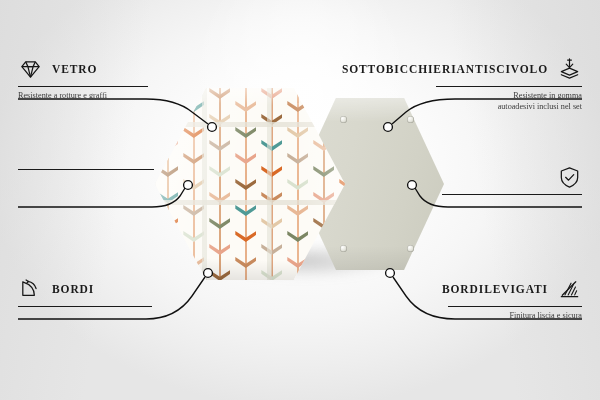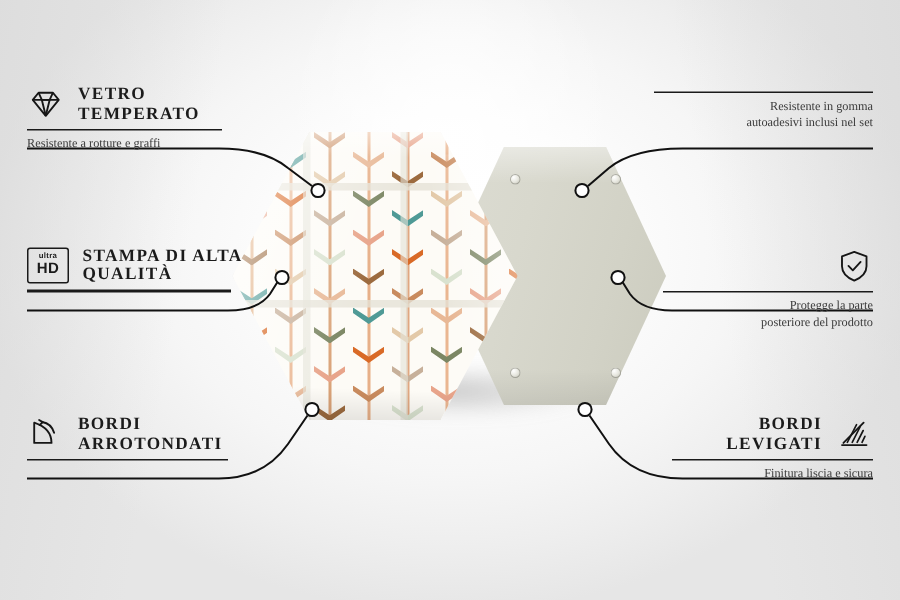--- a/index.html
+++ b/index.html
@@ -66,21 +66,21 @@
   .edge-dark{position:absolute;inset:0;
     clip-path:polygon(27% 0%, 73% 0%, 100% 50%, 73% 100%, 27% 100%, 0% 50%);
     background:linear-gradient(182deg, rgba(255,255,255,.55) 0%, rgba(255,255,255,0) 10%, rgba(0,0,0,0) 88%, rgba(0,0,0,.10) 100%);}
 
   
   .callout{position:absolute;}
   .ct-left{text-align:left;}
   .ct-right{text-align:right;}
   .head{display:flex;align-items:center;gap:9px;}
   .ct-right .head{justify-content:flex-end;}
-  .titles{display:flex;flex-direction:column;line-height:1.06;}
+  .titles{display:flex;flex-direction:row;line-height:1.06;}
   .t1,.t2{font-size:11.5px;letter-spacing:.9px;color:#1b1b1b;font-weight:700;
     font-family:"Liberation Serif",serif;white-space:nowrap;}
   .rule{height:1.3px;background:#1a1a1a;margin-top:4px;}
   .sub{font-size:8.2px;color:#3b3b3b;line-height:1.35;margin-top:3px;white-space:pre-line;
     font-family:"Liberation Serif",serif;}
 
   .ico{width:25px;height:25px;flex:0 0 25px;position:relative;}
   .ico svg{display:block;width:100%;height:100%;}
   .hdbadge{width:26px;height:22px;flex:0 0 26px;border:1.4px solid #1a1a1a;border-radius:2px;
     display:flex;flex-direction:column;align-items:center;justify-content:center;line-height:1;}
@@ -395,80 +395,83 @@
           <path d="M4 10 L8 5 H18 L22 10 L13 21 Z"></path>
           <path d="M4 10 H22"></path>
               <path d="M8 5 L10.3 10 L13 21"></path>
               <path d="M18 5 L15.7 10 L13 21"></path>
           <path d="M10.3 10 H15.7"></path>
         </g>
           </svg>
       </span>
       <span class="titles">
         <span class="t1">VETRO</span>
-        <span class="t2">TEMPERATO</span>
       </span>
     </div>
     <div class="rule"></div>
     <div class="sub">Resistente a rotture e graffi</div>
   </div>
 
   <div class="callout ct-left" style="left:18px;top:165px;width:136px;">
-    <div class="head">
-      <span class="hdbadge">
-        <span class="hd-s">ultra</span>
-        <span class="hd-b">HD</span>
-      </span>
-      <span class="titles">
-        <span class="t1">STAMPA DI ALTA</span>
-        <span class="t2">QUALITÀ</span>
-      </span>
-    </div>
     <div class="rule"></div>
   </div>
 
   <div class="callout ct-left" style="left:18px;top:277px;width:134px;">
     <div class="head">
       <span class="ico">
         <svg viewBox="0 0 26 26">
             <g fill="none" stroke="#161616" stroke-width="1.3" stroke-linejoin="round" stroke-linecap="round">
           <path d="M5 5 V19 H17 Q17 9 5 5 Z"></path>
           <path d="M10.5 4.5 Q17 5.6 18.8 12"></path>
           <path d="M8.4 3.1 L10.9 4.6 L8.8 6.6"></path>
         </g>
           </svg>
       </span>
       <span class="titles">
         <span class="t1">BORDI</span>
-        <span class="t2">ARROTONDATI</span>
       </span>
     </div>
     <div class="rule"></div>
   </div>
 
   <div class="callout ct-right" style="right:18px;top:57px;width:146px;">
+    <div class="head">
+      <span class="titles" style="align-items:flex-end;">
+        <span class="t1">SOTTOBICCHIERI</span>
+        <span class="t2">ANTISCIVOLO</span>
+      </span>
+      <span class="ico">
+        <svg viewBox="0 0 26 26">
+            <g fill="none" stroke="#161616" stroke-width="1.25" stroke-linejoin="round" stroke-linecap="round">
+          <path d="M13 2 V10"></path>
+              <path d="M9.6 7.4 L13 11 L16.4 7.4"></path>
+          <path d="M13 11.6 L21.5 15.2 L13 18.8 L4.5 15.2 Z"></path>
+          <path d="M4.5 18.4 L13 22 L21.5 18.4"></path>
+          <path d="M11 3.2 H15"></path>
+        </g>
+          </svg>
+      </span>
+    </div>
     <div class="rule"></div>
     <div class="sub">Resistente in gomma
 autoadesivi inclusi nel set</div>
   </div>
 
   <div class="callout ct-right" style="right:18px;top:165px;width:140px;">
     <div class="head">
       <span class="ico">
         <svg viewBox="0 0 26 26">
             <g fill="none" stroke="#161616" stroke-width="1.3" stroke-linejoin="round" stroke-linecap="round">
           <path d="M13 3 L21.5 6.2 V13 Q21.5 19.4 13 23 Q4.5 19.4 4.5 13 V6.2 Z"></path>
           <path d="M9 12.8 L12 15.8 L17.4 10"></path>
         </g>
           </svg>
       </span>
     </div>
     <div class="rule"></div>
-    <div class="sub">Protegge la parte
-posteriore del prodotto</div>
   </div>
 
   <div class="callout ct-right" style="right:18px;top:277px;width:134px;">
     <div class="head">
       <span class="titles" style="align-items:flex-end;">
         <span class="t1">BORDI</span>
         <span class="t2">LEVIGATI</span>
       </span>
       <span class="ico">
         <svg viewBox="0 0 26 26">

